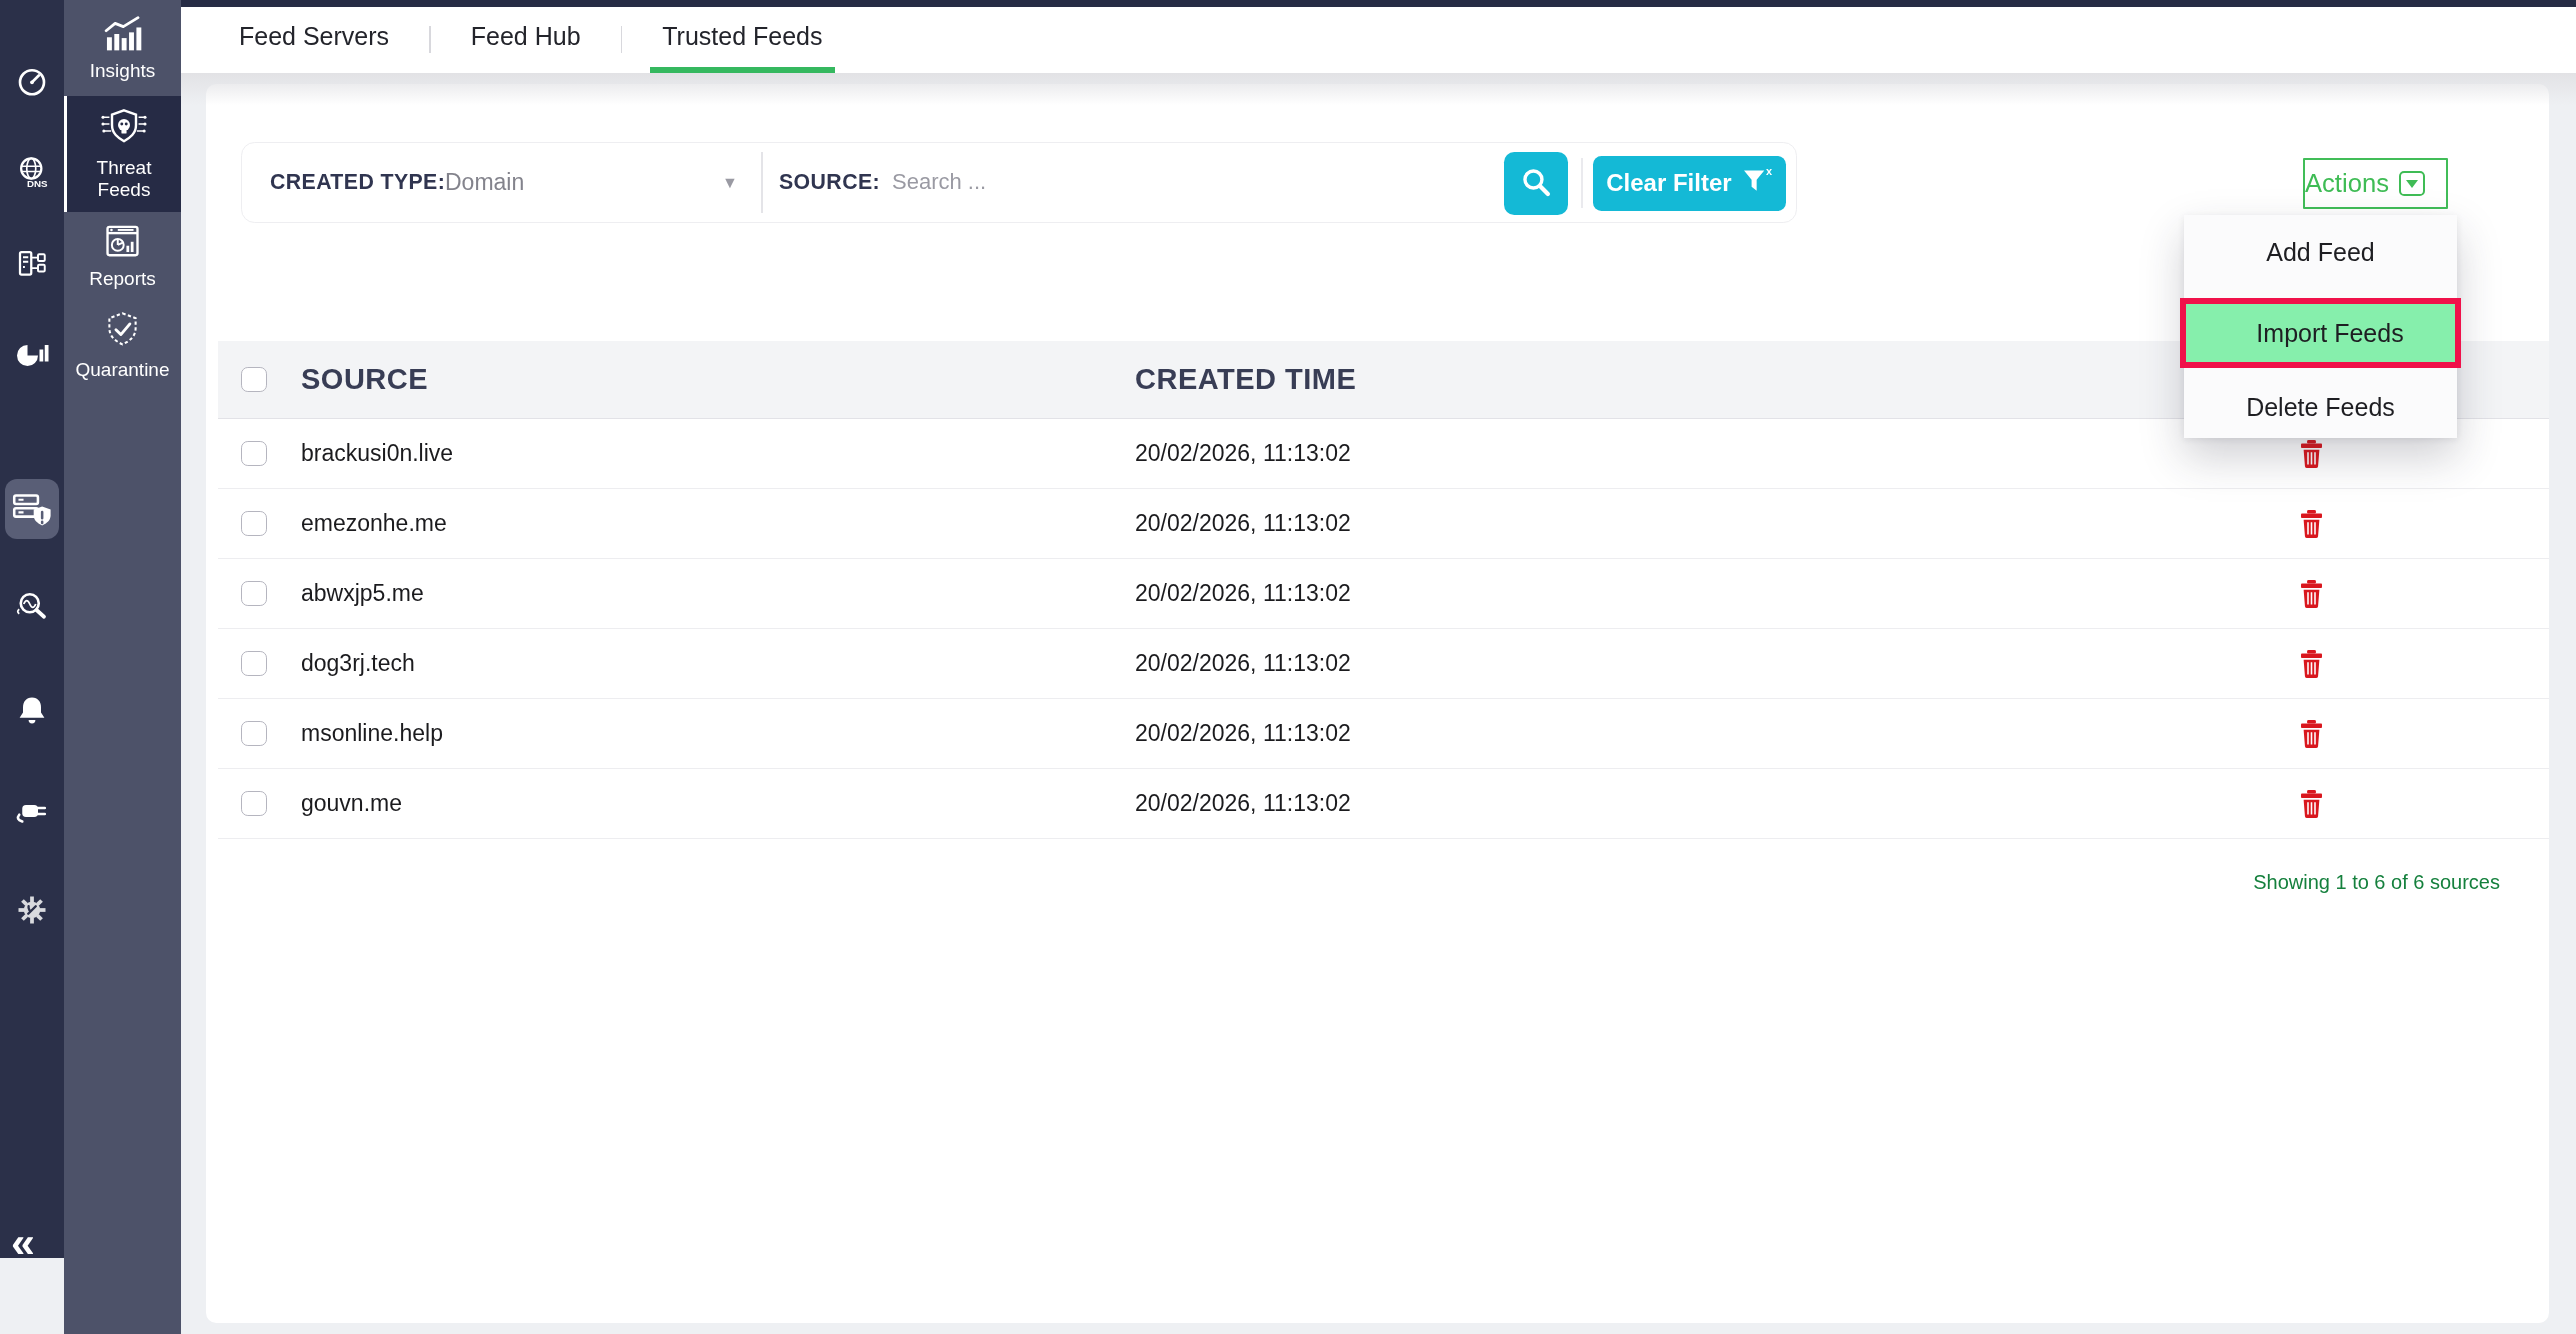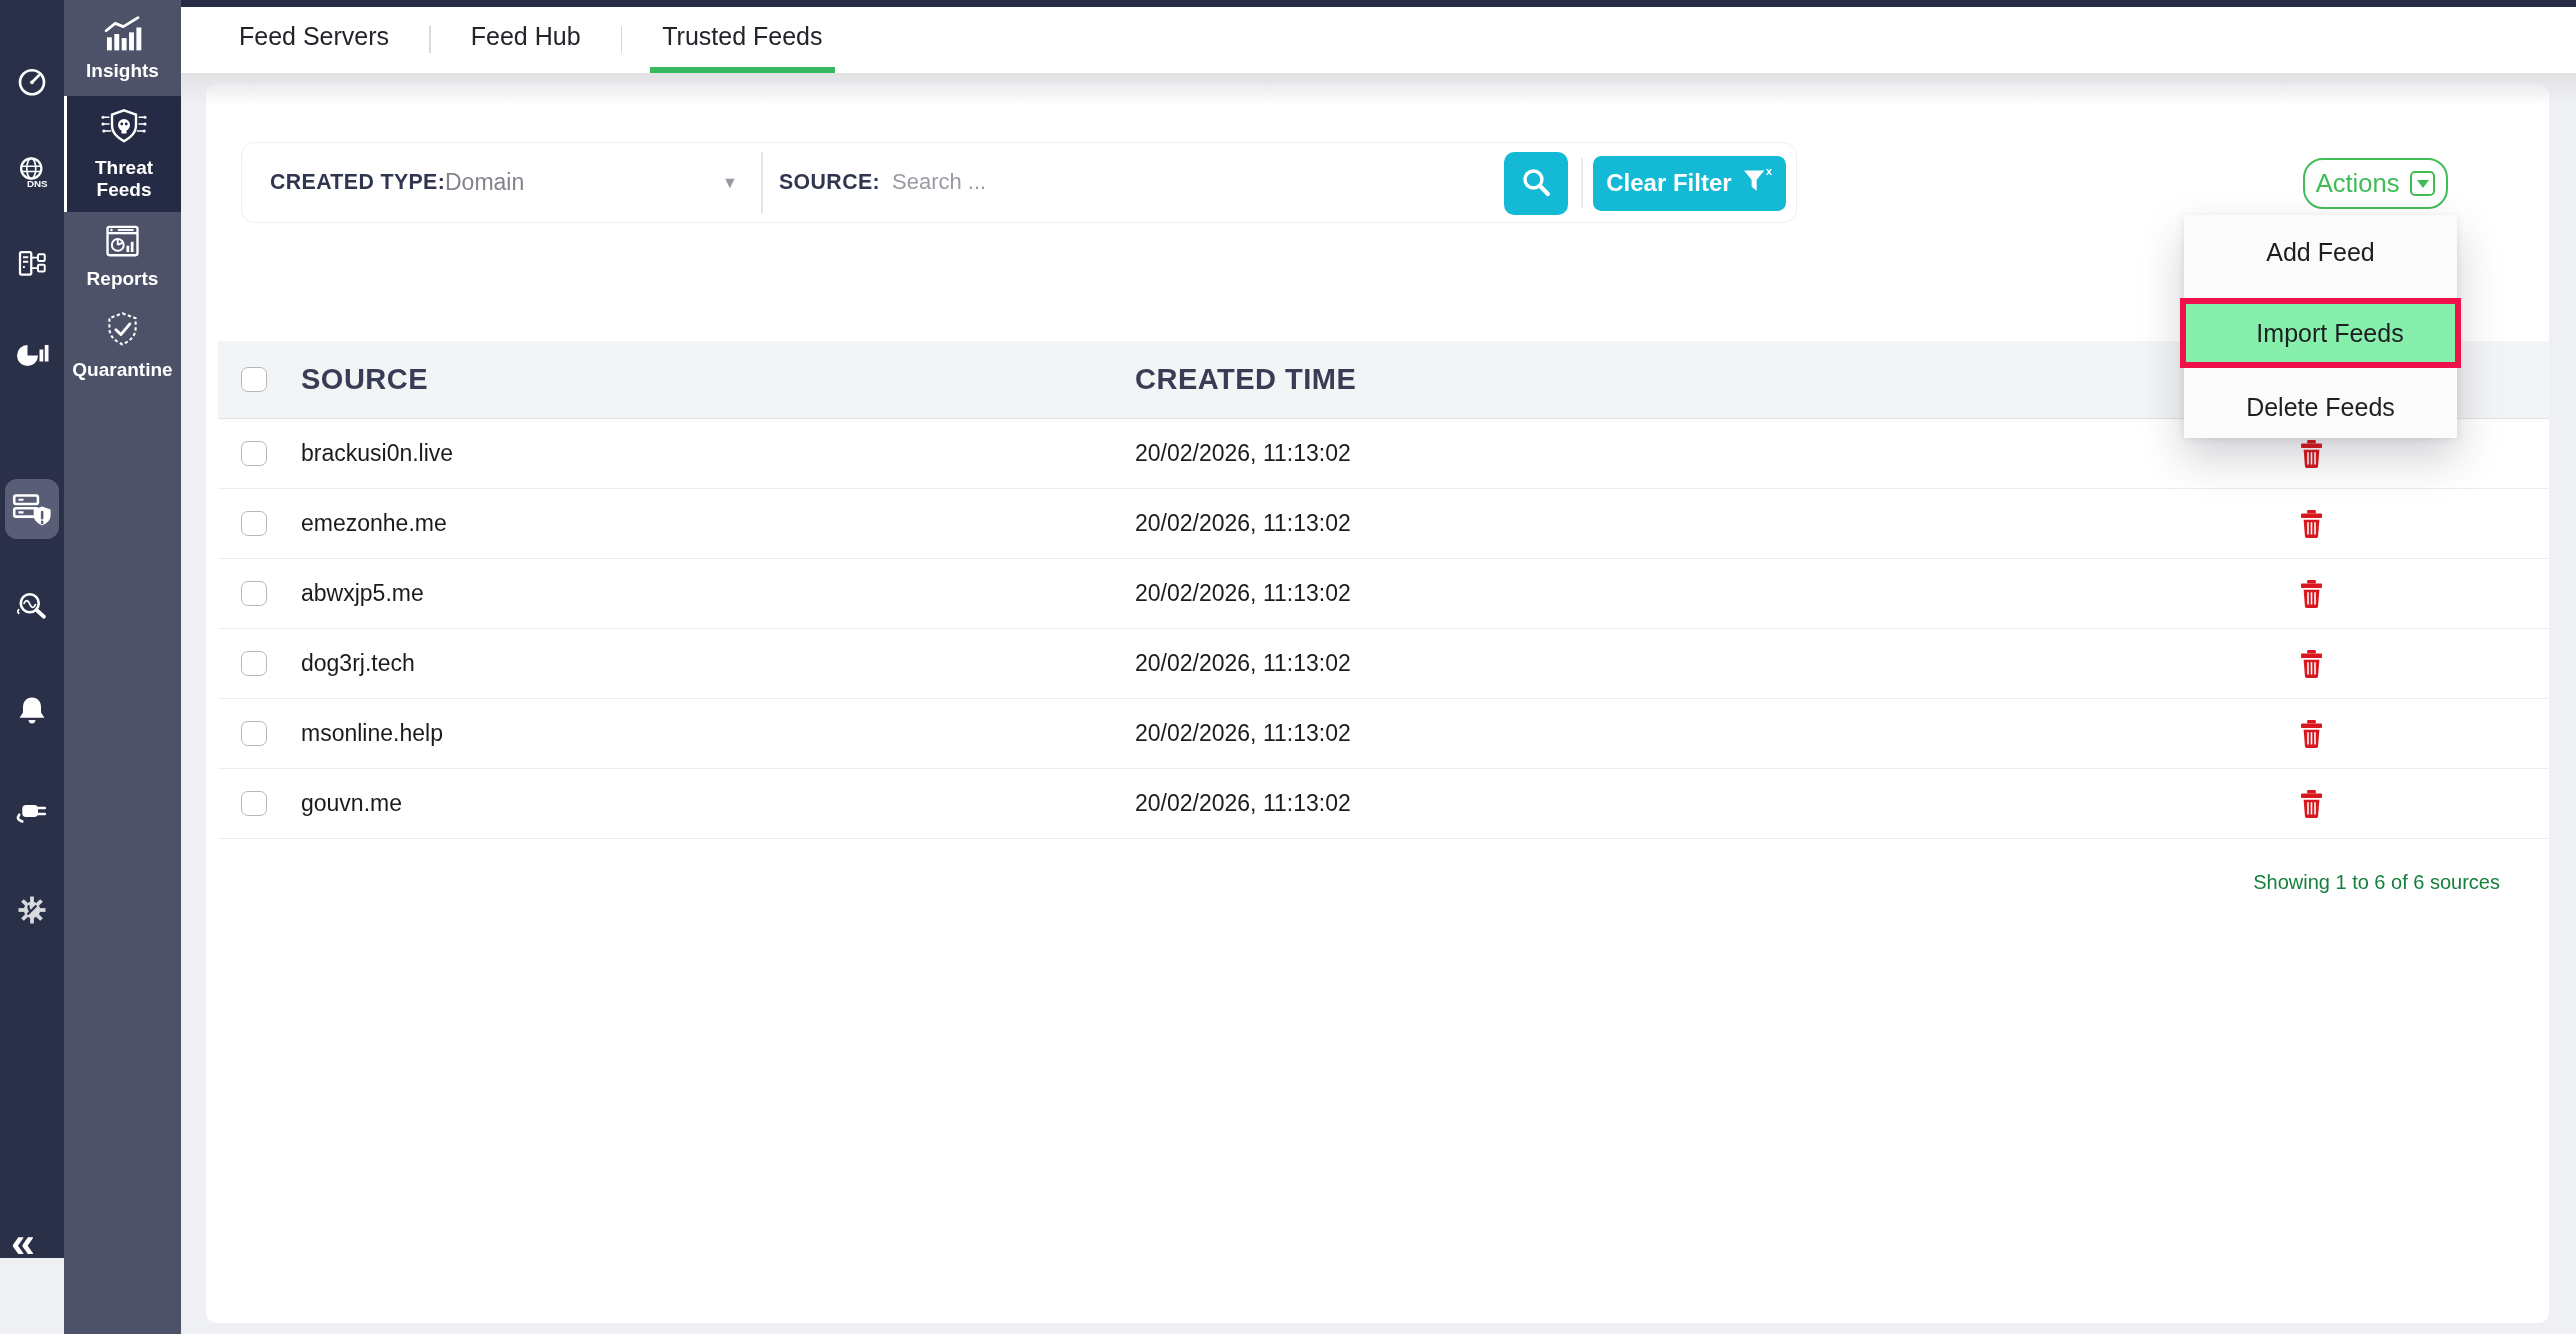--- a/index.html
+++ b/index.html
@@ -17,21 +17,21 @@
   .ricon-active-wrap { position:absolute; left:5.1px; top:479px; width:54px; height:60px;
     background:#595e76; border-radius:12px; display:flex; align-items:center; justify-content:center; }
   .ricon-active-wrap svg { width:44px; height:44px; }
   .collapse-btn { position:absolute; left:11px; top:1218px; color:#fff; font-size:43px; font-weight:bold; letter-spacing:-2.6px; cursor:pointer; }
 
   
   .col2 { position:absolute; left:64px; top:0; width:117px; height:1334px; background:#4d5269; z-index:5; }
   .tile { position:absolute; left:0; width:117px; display:flex; flex-direction:column;
     align-items:center; justify-content:center; gap:7.7px; color:#fff; cursor:pointer; }
   .tile svg { display:block; }
-  .tile-label { font-size:19px; font-weight:700; text-align:center; line-height:1.18; }
+  .tile-label { font-size:19px; font-weight:400; text-align:center; line-height:1.18; }
   .tile-insights   { top:6.8px;   height:85px; }
   .tile-threat     { top:96px; height:116px; background:#262b45; border-left:3.4px solid #ffffff; }
   .tile-reports    { top:215px; height:82px; }
   .tile-quarantine { top:300px; height:92px; }
   .tile-threat .tile-label { width:85px; }
 
   
   .top-strip { position:absolute; left:181px; top:0; width:2395px; height:6.8px; background:#272c45; z-index:4; }
   .tabbar { position:absolute; left:181px; top:6.8px; width:2395px; height:66px; background:#fff;
     display:flex; align-items:stretch; padding-left:46px; z-index:4; }
@@ -62,22 +62,22 @@
   .search-btn { position:absolute; left:1262px; top:8.5px; width:64px; height:63px;
     background:#14b9d6; border:none; border-radius:10.2px; display:flex; align-items:center;
     justify-content:center; cursor:pointer; }
   .clear-btn { position:absolute; left:1351px; top:12.8px; width:193px; height:55px;
     background:#14b9d6; border:none; border-radius:8.5px; color:#fff; font-size:24px; font-weight:600;
     display:flex; align-items:center; justify-content:center; gap:10.2px; cursor:pointer;
     font-family:"Liberation Sans", sans-serif; }
 
   
   .actions-btn { position:absolute; left:2303px; top:158px; width:145px; height:51px;
-    background:#fff; border:2.6px solid #41bd58; border-radius:20px; color:#3fbc55; font-size:25.6px;
-    display:flex; align-items:center; justify-content:center; gap:10.2px; z-index:2; cursor:pointer;
+    background:#fff; border:2.6px solid #41bd58; border-radius:1px; color:#3fbc55; font-size:25.6px;
+    display:flex; align-items:center; justify-content:flex-start; gap:10.2px; z-index:2; cursor:pointer;
     font-family:"Liberation Sans", sans-serif; }
   .caret-box { width:25.6px; height:25.6px; border:2.6px solid #3fbc55; border-radius:5.1px;
     display:flex; align-items:center; justify-content:center; }
   .caret-tri { width:0; height:0; border-left:6.8px solid transparent; border-right:6.8px solid transparent;
     border-top:8.5px solid #3fbc55; margin-top:1.7px; }
 
   .menu { position:absolute; left:2184px; top:215px; width:273px; height:223px;
     background:#fbfbfc; box-shadow:0 19px 41px rgba(40,40,60,.22), 0 1.7px 6.8px rgba(40,40,60,.10);
     z-index:30; display:flex; flex-direction:column; }
   .menu-item { display:flex; align-items:center; justify-content:center;

